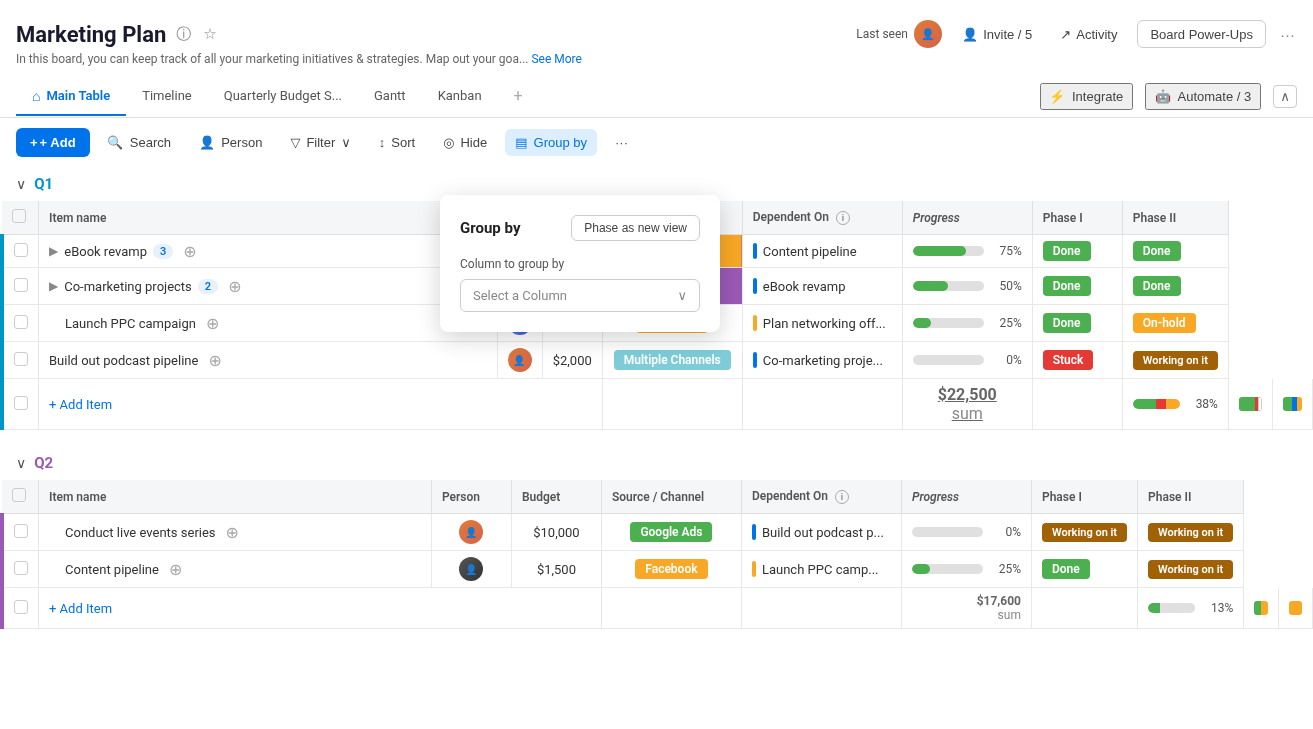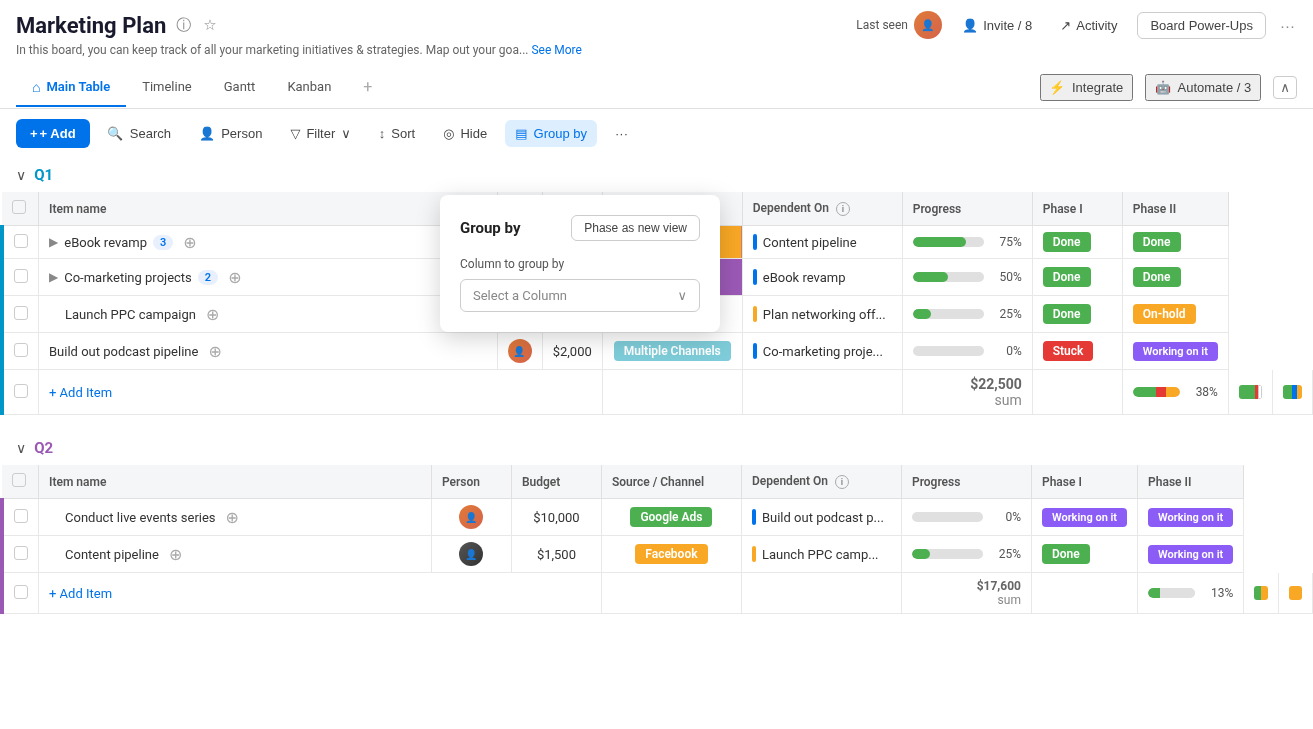--- a/index.html
+++ b/index.html
@@ -1,24 +1,24 @@
 <!DOCTYPE html>
 <html><head>
   <meta charset="utf-8">
   <style>
     * { box-sizing: border-box; margin: 0; padding: 0; }
     body { font-family: -apple-system, BlinkMacSystemFont, 'Segoe UI', Roboto, sans-serif; font-size: 13px; background: #fff; color: #333; overflow: hidden; }
 
     
-    .header { padding: 11px 16px 0; }
+    .header { padding: 20px 16px 0; }
     .header-top { display: flex; align-items: center; justify-content: space-between; margin-bottom: 4px; }
     .header-title { display: flex; align-items: center; gap: 8px; }
     .title-text { font-size: 22px; font-weight: 700; color: #1a1a2e; }
     .icon-btn { background: none; border: none; cursor: pointer; color: #888; font-size: 15px; padding: 2px; display: flex; align-items: center; }
-    .header-right { display: flex; align-items: center; gap: 12px; }
+    .header-right { display: flex; gap: 12px; }
     .last-seen { display: flex; align-items: center; gap: 6px; color: #555; font-size: 12px; }
     .avatar { width: 28px; height: 28px; border-radius: 50%; background: linear-gradient(135deg, #e07b39, #d4634a); display: flex; align-items: center; justify-content: center; color: white; font-size: 11px; font-weight: 600; }
     .header-action-btn { display: flex; align-items: center; gap: 5px; background: none; border: none; cursor: pointer; color: #444; font-size: 13px; padding: 4px 8px; }
     .header-action-btn.outlined { border: 1px solid #ccc; border-radius: 6px; padding: 5px 12px; }
     .subtitle { font-size: 12px; color: #666; padding-bottom: 10px; }
     .subtitle a { color: #0073ea; text-decoration: none; }
 
     
     .tabs { display: flex; align-items: center; border-bottom: 1px solid #e0e0e0; padding: 0 16px; }
     .tab { padding: 10px 16px; cursor: pointer; color: #555; font-size: 13px; border-bottom: 2px solid transparent; white-space: nowrap; display: flex; align-items: center; gap: 6px; }
@@ -48,38 +48,38 @@
     .data-table { width: 100%; border-collapse: collapse; padding-left: 16px; }
     .data-table thead tr { background: #f5f6f8; }
     .data-table th { padding: 8px 10px; text-align: left; font-size: 12px; font-weight: 600; color: #555; border-bottom: 1px solid #e0e0e0; border-right: 1px solid #e0e0e0; white-space: nowrap; }
     .data-table td { padding: 6px 10px; border-bottom: 1px solid #e8e8e8; border-right: 1px solid #e8e8e8; font-size: 13px; vertical-align: middle; }
     .col-check { width: 36px; text-align: center; }
     .col-name { min-width: 240px; }
     .col-person { width: 80px; text-align: center; }
     .col-budget { width: 90px; text-align: center; }
     .col-channel { width: 140px; text-align: center; }
     .col-dependent { width: 160px; }
-    .col-progress { width: 130px; }
+    .col-progress { width: 130px; font-style: italic; }
     .col-phase1 { width: 90px; text-align: center; }
     .col-phase2 { width: 90px; text-align: center; }
 
     .item-name-cell { display: flex; align-items: center; gap: 6px; }
     .expand-btn { background: none; border: none; cursor: pointer; color: #888; font-size: 12px; }
     .add-subitem-btn { background: none; border: none; cursor: pointer; color: #aaa; font-size: 16px; margin-left: 4px; }
     .item-count { background: #e8f0fe; color: #0073ea; border-radius: 10px; padding: 1px 7px; font-size: 11px; font-weight: 600; }
 
     
     .badge { display: inline-block; border-radius: 4px; padding: 3px 10px; font-size: 12px; font-weight: 600; color: white; white-space: nowrap; }
     .badge-facebook { background: #f9a825; }
     .badge-multiple { background: #7eccd9; }
     .badge-google { background: #4caf50; }
     .badge-done { background: #4caf50; }
     .badge-onhold { background: #f9a825; }
     .badge-stuck { background: #e53935; }
-    .badge-working { background: #8b5cf6; }
+    .badge-working { background: #a16207; }
 
     
     .progress-container { display: flex; align-items: center; gap: 8px; }
     .progress-bar { flex: 1; height: 10px; background: #e0e0e0; border-radius: 5px; overflow: hidden; position: relative; }
     .progress-fill { height: 100%; background: #4caf50; border-radius: 5px; }
     .progress-pct { font-size: 12px; color: #555; min-width: 30px; text-align: right; }
 
     
     .phase-bar { display: flex; height: 14px; width: 100%; border-radius: 3px; overflow: hidden; }
     .phase-seg { height: 100%; }
@@ -115,21 +115,21 @@
       <button class="icon-btn" title="Info">ⓘ</button>
       <button class="icon-btn" title="Favorite">☆</button>
     </div>
     <div class="header-right">
       <div class="last-seen">
         <span>Last seen</span>
         <div class="avatar">👤</div>
       </div>
       <button class="header-action-btn">
         <span>👤</span>
-        <span>Invite / 8</span>
+        <span>Invite / 5</span>
       </button>
       <button class="header-action-btn">
         <span>↗</span>
         <span>Activity</span>
       </button>
       <button class="header-action-btn outlined">
         <span>Board Power-Ups</span>
       </button>
       <button class="icon-btn">···</button>
     </div>
@@ -140,20 +140,23 @@
   </div>
 </div>
 
 <div class="tabs">
   <div class="tab active">
     <span class="tab-home-icon">⌂</span>
     <span>Main Table</span>
   </div>
   <div class="tab">
       <span>Timeline</span>
+    </div>
+  <div class="tab">
+      <span>Quarterly Budget S...</span>
     </div>
   <div class="tab">
       <span>Gantt</span>
     </div>
   <div class="tab">
       <span>Kanban</span>
     </div>
   <div class="tab" style="color:#aaa; font-size:16px;">+</div>
   <div class="tabs-right">
     <button class="integrate-btn">
@@ -360,21 +363,21 @@
         </tr>
 
         <tr class="add-item-row group-row-q1">
           <td class="left-border-q1"><span class="checkbox"></span></td>
           <td colspan="3">
             <span style="color:#0073ea;cursor:pointer;">+ Add Item</span>
           </td>
           <td></td>
           <td></td>
           <td>
-            <div style="font-weight:700;text-align:right;font-size:14px;">
+            <div style="font-weight:700;text-align:center;font-size:16px;text-decoration:underline;">
               <span>$22,500</span><br>
               <span style="font-weight:400;color:#888;">sum</span>
             </div>
           </td>
           <td></td>
           <td>
             <div class="progress-container">
               <div class="progress-bar">
                 <div style="display:flex;height:100%;width:100%;border-radius:5px;overflow:hidden;">
                   <div style="width:50%;background:#4caf50;height:100%;"></div>

